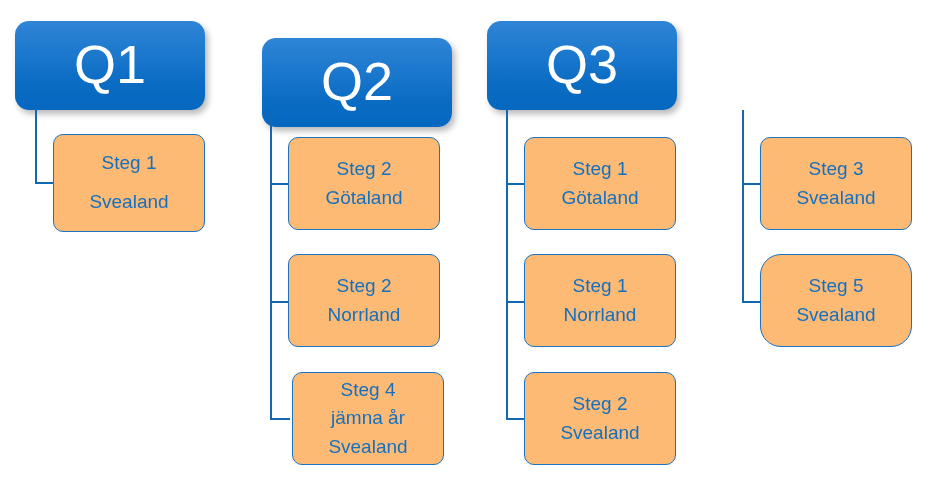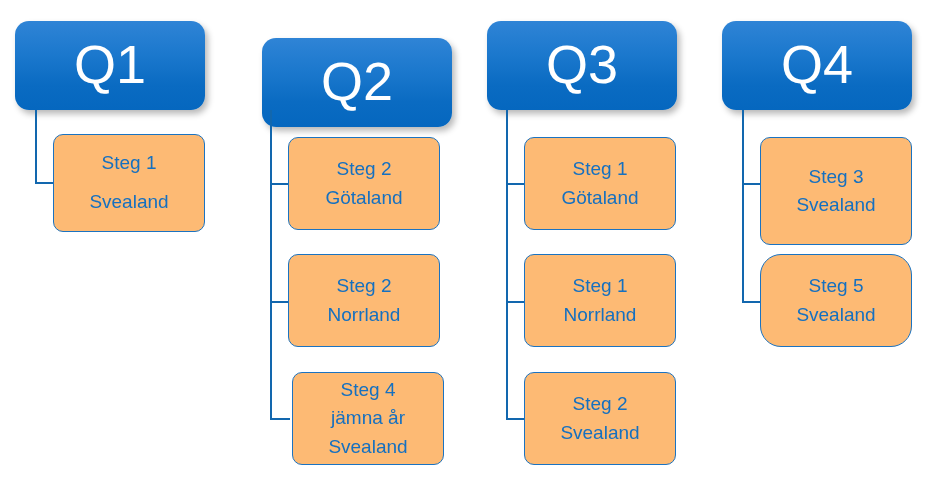--- a/index.html
+++ b/index.html
@@ -129,28 +129,25 @@
   </div>
   <div class="step-box tight" style="left:524px; top:254px; height:93px;">
     <span class="line">Steg 1</span>
     <span class="line">Norrland</span>
   </div>
   <div class="step-box tight" style="left:524px; top:372px; height:93px;">
     <span class="line">Steg 2</span>
     <span class="line">Svealand</span>
   </div>
 
-  <div class="q-box" style="left:722px; top:21px;">
-    <span class="q-label">Q4</span>
-  </div>
   <div class="conn-v" style="left:742px; top:110px; height:193px;"></div>
   <div class="conn-h" style="left:742px; top:183px; width:20px;"></div>
   <div class="conn-h" style="left:742px; top:301px; width:20px;"></div>
 
-  <div class="step-box tight" style="left:760px; top:137px; height:108px;">
+  <div class="step-box tight" style="left:760px; top:137px; height:93px;">
     <span class="line">Steg 3</span>
     <span class="line">Svealand</span>
   </div>
   <div class="step-box tight" style="left:760px; top:254px; height:93px;border-radius:21px;">
     <span class="line">Steg 5</span>
     <span class="line">Svealand</span>
   </div>
 
 </div>
 

